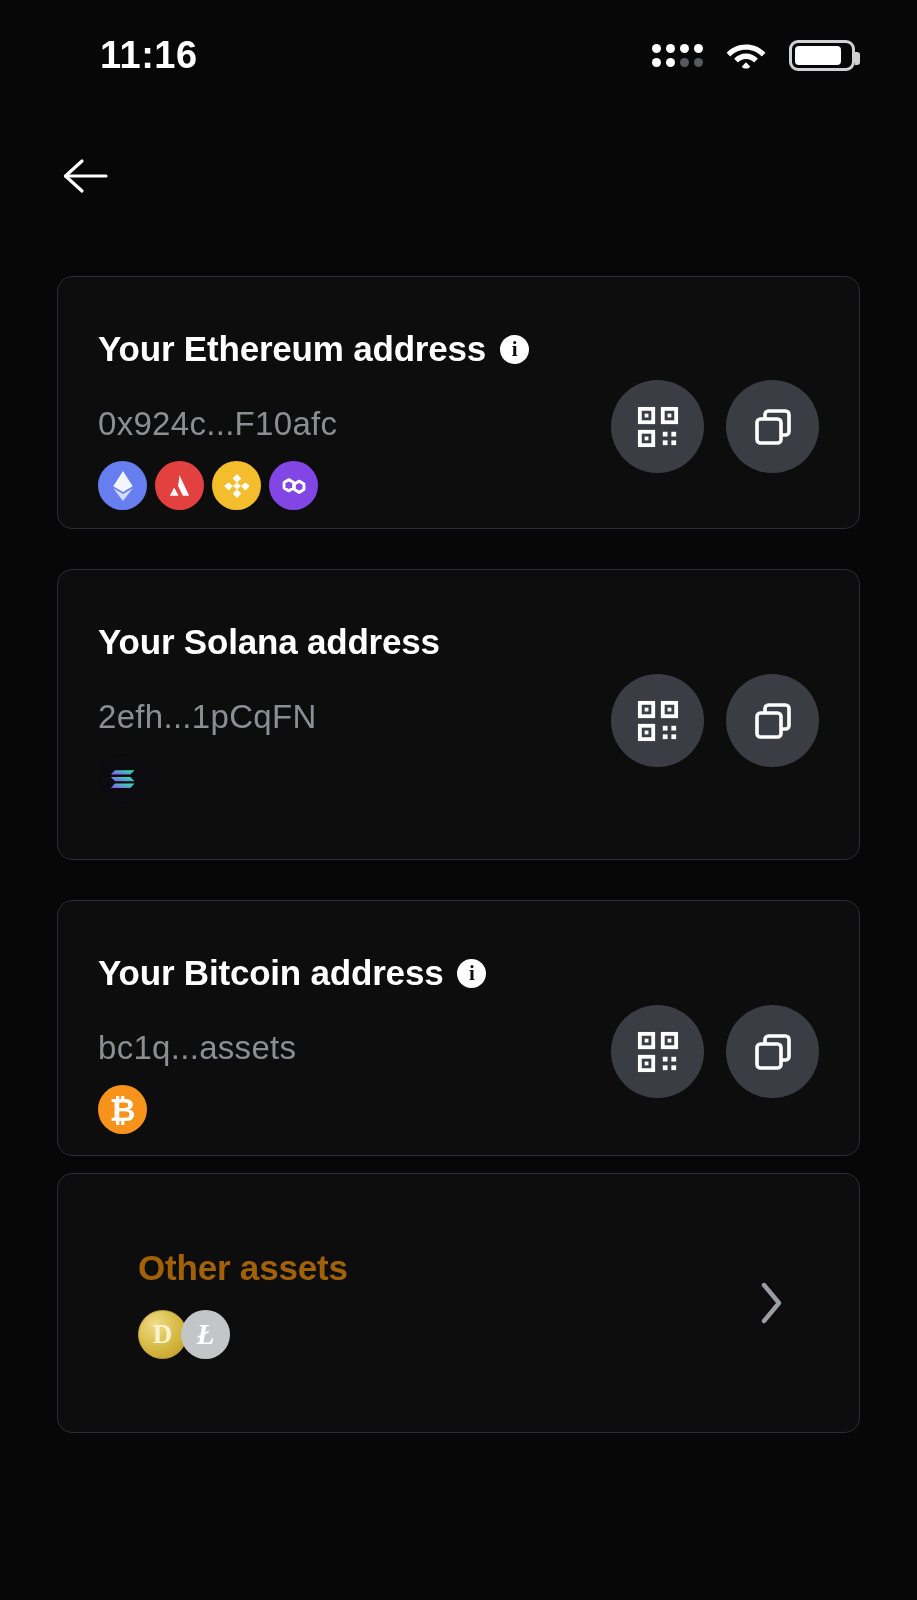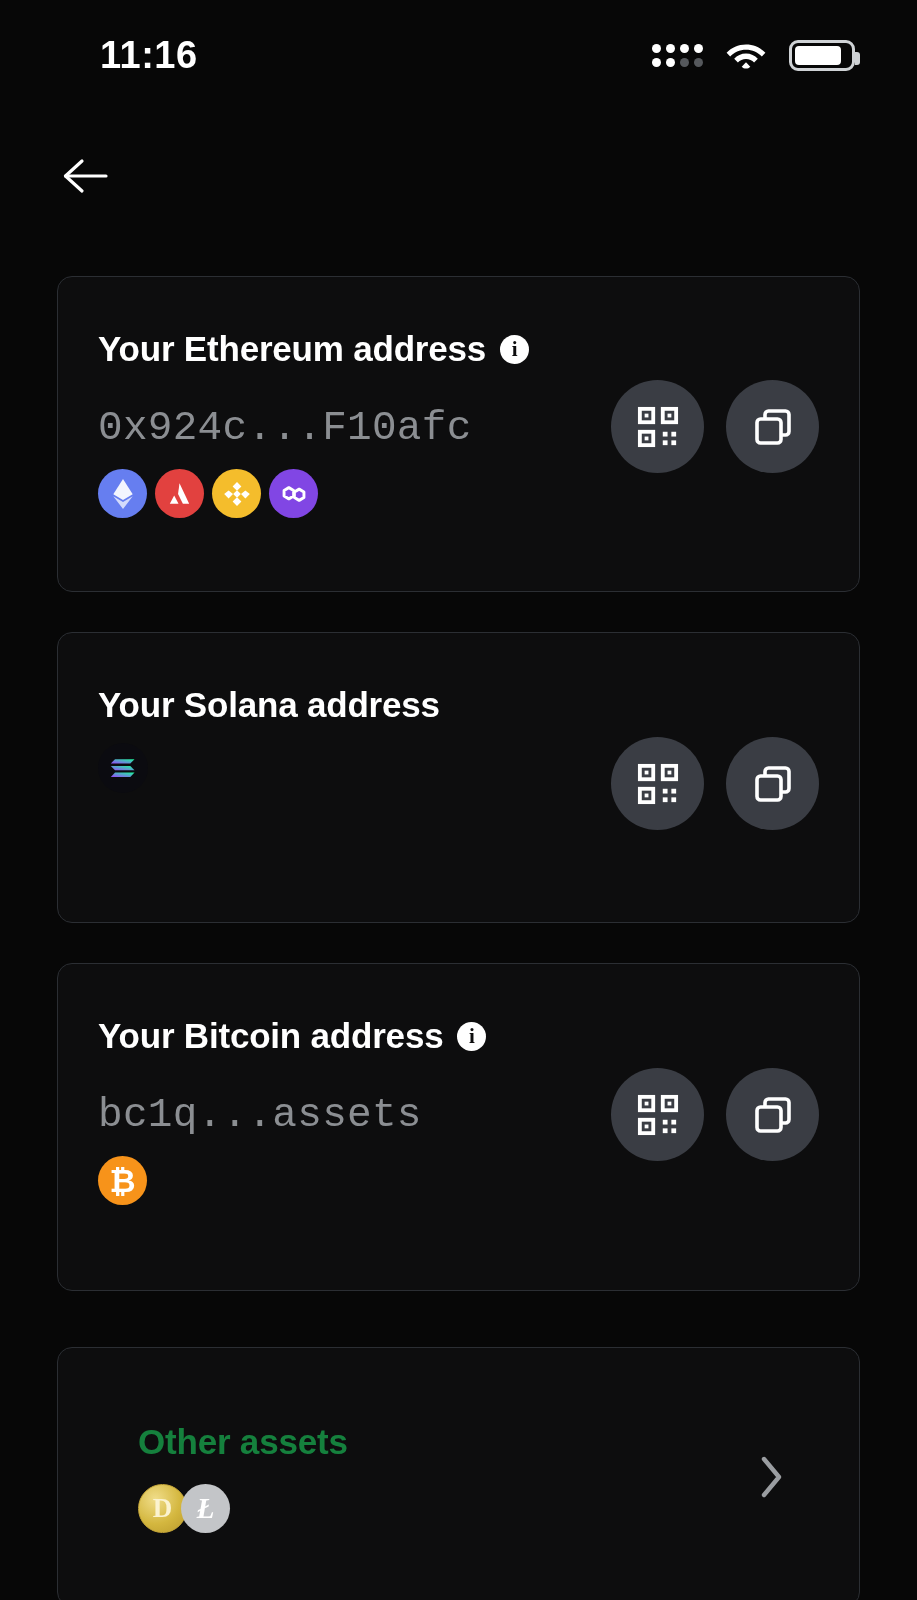--- a/index.html
+++ b/index.html
@@ -36,33 +36,33 @@
   .back-arrow { width:46px; height:40px; flex:none; }
   .page-title { color:#ffffff; font-size:43px; font-weight:400; letter-spacing:-.3px;
                 white-space:nowrap; }
 
   
   .cards { position:absolute; top:276px; left:57px; right:57px; }
   .card {
     background:#0d0d0e; border:1.5px solid #2b2e33; border-radius:15px;
     position:relative; margin-bottom:40px; padding:52px 40px 0 40px;
   }
-  .card.eth  { height:316px; }
+  .card.eth  { height:253px; }
   .card.sol  { height:291px; }
-  .card.btc  { height:328px; margin-bottom:56px; }
+  .card.btc  { height:256px; margin-bottom:17px; }
   .card.other{ height:260px; padding-top:0; display:flex; align-items:center; }
 
   .card-title { display:flex; align-items:center; gap:14px; }
   .card-title .t { color:#ffffff; font-size:35px; font-weight:700; letter-spacing:-.2px; }
   .info-icon { width:29px; height:29px; border-radius:50%; background:#ffffff;
                display:flex; align-items:center; justify-content:center; flex:none; }
   .info-icon span { color:#0d0d0e; font-size:21px; font-weight:700;
                     font-family:"Liberation Serif", serif; line-height:1; }
 
-  .addr { color:#8b8e92; font-size:41px; font-weight:400; margin-top:36px; letter-spacing:.3px;font-family:Liberation Mono, monospace; }
+  .addr { color:#8b8e92; font-size:33px; font-weight:400; margin-top:36px; letter-spacing:.3px; }
 
   .chips { display:flex; margin-top:18px; }
   .chip { width:49px; height:49px; border-radius:50%; flex:none; position:relative;
           display:flex; align-items:center; justify-content:center; margin-right:8px; }
 
   
   .chip.eth-c   { background:#667ef0; }
   .chip.avax-c  { background:#e2413f; }
   .chip.bnb-c   { background:#f4bd2c; }
   .chip.poly-c  { background:#8146e4; }
@@ -78,21 +78,21 @@
   .actions { position:absolute; display:flex; gap:22px; }
   .act-btn { width:93px; height:93px; border-radius:50%; background:#3a3d44;
              display:flex; align-items:center; justify-content:center; }
 
   .card.eth .actions { right:40px; top:103px; }
   .card.sol .actions { right:40px; top:104px; }
   .card.btc .actions { right:40px; top:104px; }
 
   
   .other-inner { padding:0 40px; width:100%; position:relative; }
-  .other-title { color:#15803d; font-size:35px; font-weight:700; letter-spacing:-.2px; }
+  .other-title { color:#a16207; font-size:35px; font-weight:700; letter-spacing:-.2px; }
   .other-chips { display:flex; margin-top:22px; }
   .chev { position:absolute; right:34px; top:50%; transform:translateY(-50%);
           width:26px; height:44px; }
 </style>
 </head>
 <body>
 
 <div class="screen">
 
   <div class="statusbar">
@@ -192,20 +192,21 @@
             <rect x="4" y="12" width="24" height="24" rx="3.5" fill="#3a3d44" stroke="#ffffff" stroke-width="3.6"></rect>
           </svg>
         </div>
       </div>
     </div>
 
     <div class="card sol">
       <div class="card-title">
         <span class="t">Your Solana address</span>
       </div>
+      <div class="addr">2efh...1pCqFN</div>
       <div class="chips">
         <span class="chip sol-c">
           <svg width="28" height="22" viewBox="0 0 28 22">
             <defs>
               <linearGradient id="solg" x1="0" y1="1" x2="1" y2="0">
                 <stop offset="0%" stop-color="#9945ff"></stop>
                 <stop offset="100%" stop-color="#19fb9b"></stop>
               </linearGradient>
             </defs>
             <path d="M6 2.2 h19.5 l-4.2 4.3 H1.8 Z" fill="url(#solg)"></path>

